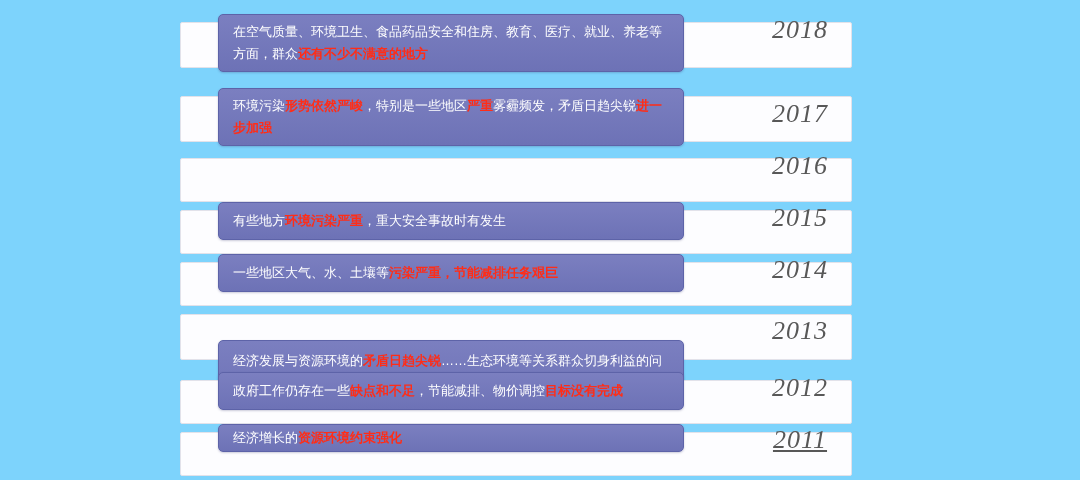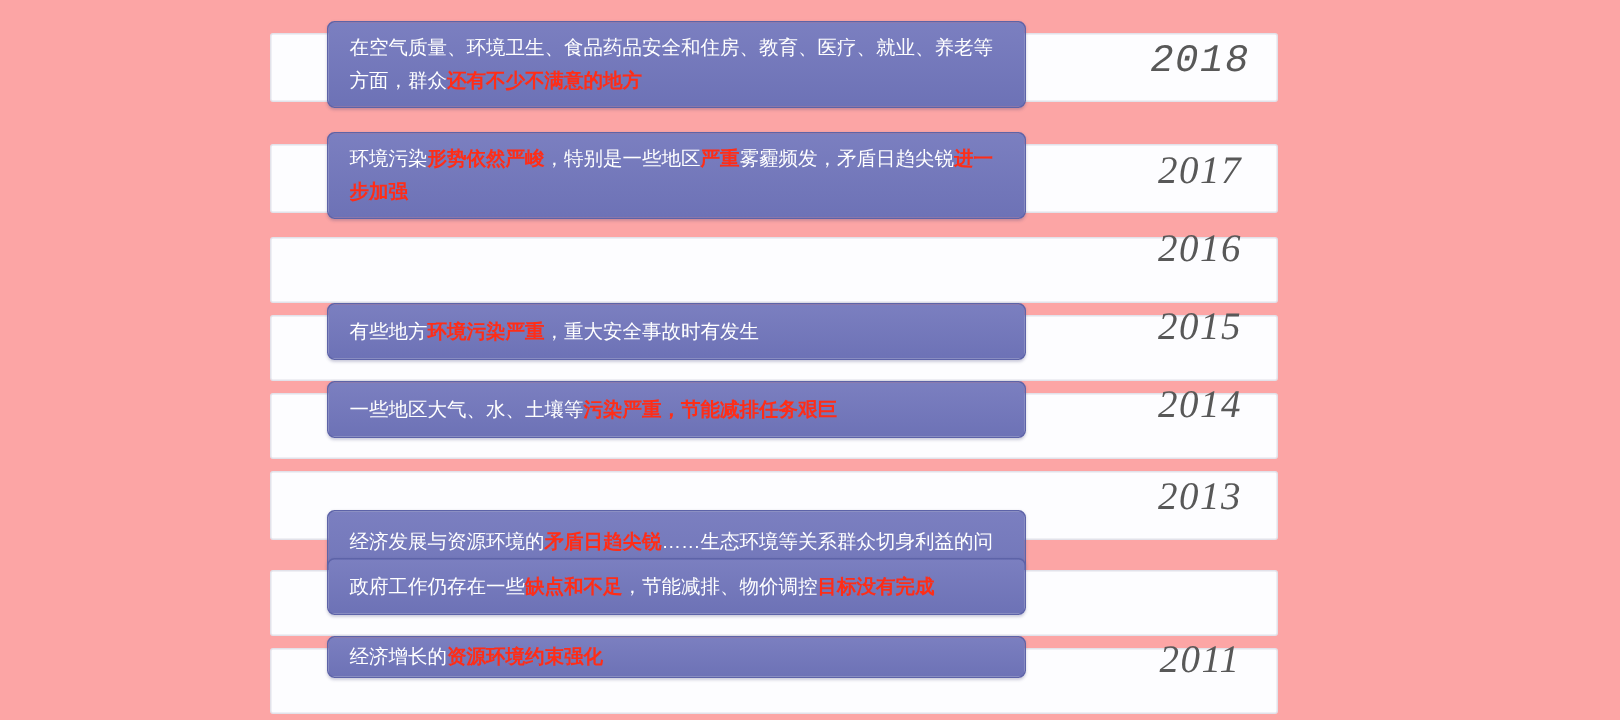--- a/index.html
+++ b/index.html
@@ -10,21 +10,21 @@
   body {
     width: 1080px;
     height: 480px;
     font-family: "Liberation Sans", sans-serif;
     overflow: hidden;
   }
   #canvas {
     position: relative;
     width: 1080px;
     height: 480px;
-    background: #fca5a5;
+    background: #7dd3fc;
   }
   
   .rail {
     position: absolute;
     left: 180px;
     width: 672px;
     border: 1px solid #e2e2ea;
     background: #fdfdff;
     box-sizing: border-box;
     border-radius: 2px;
@@ -68,21 +68,21 @@
   }
 </style>
 </head>
 <body>
 
 <div id="canvas">
     <div class="rail" style="top: 22px; height: 46px;"></div>
     <div class="bar" style="top: 14px; height: 58px;">
       <span class="txt"><span>在空气质量、环境卫生、食品药品安全和住房、教育、医疗、就业、养老等方面，群众</span><em>还有不少不满意的地方</em></span>
     </div>
-    <div class="year" style="top: 25px; font-family: Liberation Mono, monospace;">2018</div>
+    <div class="year" style="top: 15px;">2018</div>
     <div class="rail" style="top: 96px; height: 46px;"></div>
     <div class="bar" style="top: 88px; height: 58px;">
       <span class="txt"><span>环境污染</span><em>形势依然严峻</em><span>，特别是一些地区</span><em>严重</em><span>雾霾频发，矛盾日趋尖锐</span><em>进一步加强</em></span>
     </div>
     <div class="year" style="top: 99px;">2017</div>
     <div class="rail" style="top: 158px; height: 44px;"></div>
     <div class="year" style="top: 151px;">2016</div>
     <div class="rail" style="top: 210px; height: 44px;"></div>
     <div class="bar" style="top: 202px; height: 38px;">
       <span class="txt"><span>有些地方</span><em>环境污染严重</em><span>，重大安全事故时有发生</span></span>
@@ -95,18 +95,19 @@
     <div class="year" style="top: 255px;">2014</div>
     <div class="rail" style="top: 314px; height: 46px;"></div>
     <div class="bar" style="top: 306px; height: 64px; margin-top: 34px;">
       <span class="txt"><span>经济发展与资源环境的</span><em>矛盾日趋尖锐</em><span>……生态环境等关系群众切身利益的问题不少</span></span>
     </div>
     <div class="year" style="top: 316px;">2013</div>
     <div class="rail" style="top: 380px; height: 44px;"></div>
     <div class="bar" style="top: 372px; height: 38px;">
       <span class="txt"><span>政府工作仍存在一些</span><em>缺点和不足</em><span>，节能减排、物价调控</span><em>目标没有完成</em></span>
     </div>
+    <div class="year" style="top: 373px;">2012</div>
     <div class="rail" style="top: 432px; height: 44px;"></div>
     <div class="bar" style="top: 424px; height: 28px;">
       <span class="txt"><span>经济增长的</span><em>资源环境约束强化</em></span>
     </div>
-    <div class="year" style="top: 425px;">2011</div>
+    <div class="year" style="top: 425px; text-decoration: underline;">2011</div>
   </div>
 
 </body></html>

